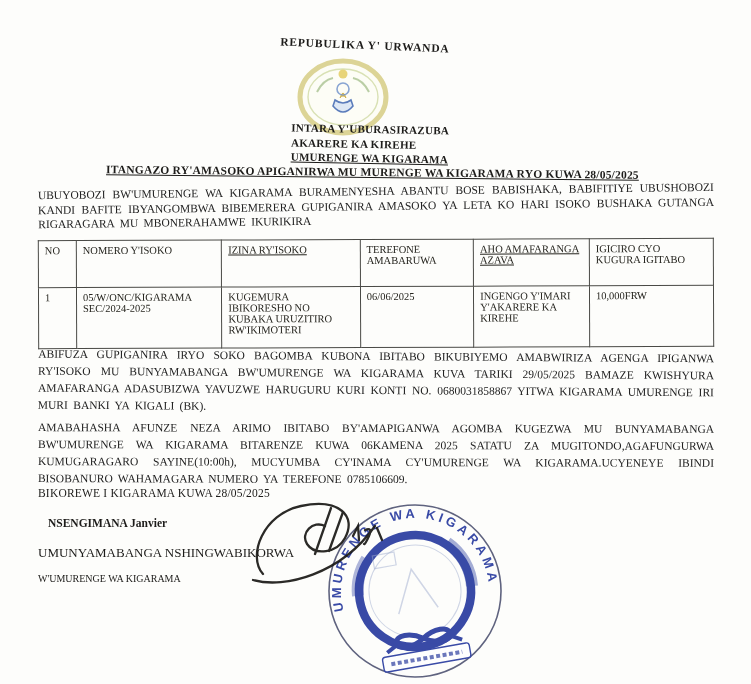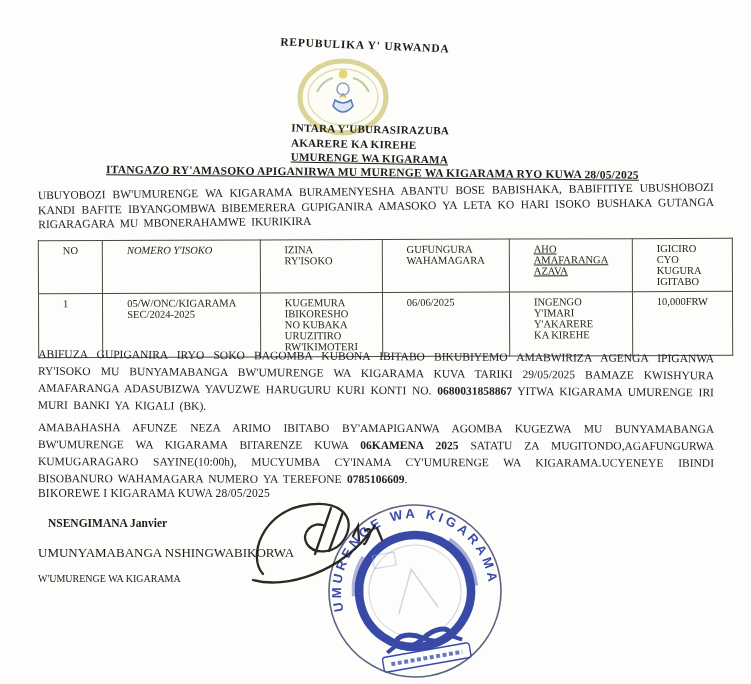--- a/index.html
+++ b/index.html
@@ -3,21 +3,21 @@
 <meta charset="utf-8">
 <style>
   :root { --stamp-color:#2b3da0; --ink:#1d1c1a; }
   html,body { margin:0; padding:0; background:#e9e9e7; }
   .page {
     position:relative; width:751px; height:684px; margin:0 auto;
     background:#fdfdfb; overflow:hidden;
     font-family:"Liberation Serif", serif; color:var(--ink);
   }
   .abs { position:absolute; }
-  .bold { font-weight:bold;margin-top:33px; }
+  .bold { font-weight:normal;margin-top:33px; }
   .underline { text-decoration:underline; }
   .jtext { text-align:justify; word-spacing:2.5px; }
 
   .republic { top:39px; left:0; width:730px; text-align:center;
     font-size:11.5px; font-weight:bold; letter-spacing:.8px;
     transform:rotate(2.4deg); }
   .coat { left:297px; top:58px; width:92px; height:78px; }
   .admin { left:291px; top:122px; font-size:11px; font-weight:bold;
     line-height:14.5px; transform:rotate(1.1deg); letter-spacing:.3px; }
   .title { top:166px; left:45px; width:655px; font-size:11.5px;
@@ -30,28 +30,28 @@
   .p3 { top:420px; line-height:17px; transform:rotate(.15deg); }
   .doneat { top:487px; left:38px; font-size:11.5px; letter-spacing:.2px; }
   .signame { top:517px; left:48px; font-size:11.5px; font-weight:bold; }
   .sigtitle1 { top:545px; left:38px; font-size:13px; }
   .sigtitle2 { top:573px; left:38px; font-size:10px; }
 
   table.tender { position:absolute; top:239px; left:38px; width:676px;
     border-collapse:collapse; transform:rotate(-.2deg); }
   table.tender th, table.tender td {
     border:1.2px solid #4a4a46; vertical-align:top;
-    padding:4px 24px; font-size:10.5px; text-align:left;
+    padding:4px 6px; font-size:10.5px; text-align:left;
     font-weight:normal; color:#26251f; }
   table.tender th { height:38px; }
   table.tender td { height:52px; }
   td.cjust, th.cjust { text-align:justify; }
   .co-no   { width:28px; }
-  .co-num  { width:140px;font-style:italic; }
-  .co-name { width:142px; }
+  .co-num  { width:140px; }
+  .co-name { width:142px;text-decoration:underline; }
   .co-open { width:110px; }
   .co-fund { width:112px;text-decoration:underline; }
   .co-cost { width:130px;margin-left:24px; }
 
   .signature { left:245px; top:496px; width:148px; height:96px; z-index:3; }
   .stamp { left:322px; top:499px; width:186px; height:185px; z-index:2; }
   .stamp-ink { stroke:var(--stamp-color); }
   .stamp-ink-fill { fill:var(--stamp-color); }
   .faint { stroke:#9aa8cc; fill:none; }
 </style>
@@ -84,21 +84,21 @@
   </div>
 
   <div class="abs para p1 jtext">UBUYOBOZI BW'UMURENGE WA KIGARAMA BURAMENYESHA ABANTU BOSE BABISHAKA, BABIFITIYE UBUSHOBOZI KANDI BAFITE IBYANGOMBWA BIBEMERERA GUPIGANIRA AMASOKO YA LETA KO HARI ISOKO BUSHAKA GUTANGA RIGARAGARA MU MBONERAHAMWE IKURIKIRA</div>
 
   <table class="tender">
     <thead>
       <tr>
         <th class="co-no">NO</th>
         <th class="co-num">NOMERO Y'ISOKO</th>
         <th class="co-name">IZINA RY'ISOKO</th>
-        <th class="co-open">GUFUNGURA WAHAMAGARA</th>
+        <th class="co-open">TEREFONE AMABARUWA</th>
         <th class="co-fund cjust">AHO AMAFARANGA AZAVA</th>
         <th class="co-cost">IGICIRO CYO KUGURA IGITABO</th>
       </tr>
     </thead>
     <tbody>
       <tr>
         <td>1</td>
         <td>05/W/ONC/KIGARAMA SEC/2024-2025</td>
         <td class="cjust">KUGEMURA IBIKORESHO NO KUBAKA URUZITIRO RW'IKIMOTERI</td>
         <td>06/06/2025</td>

